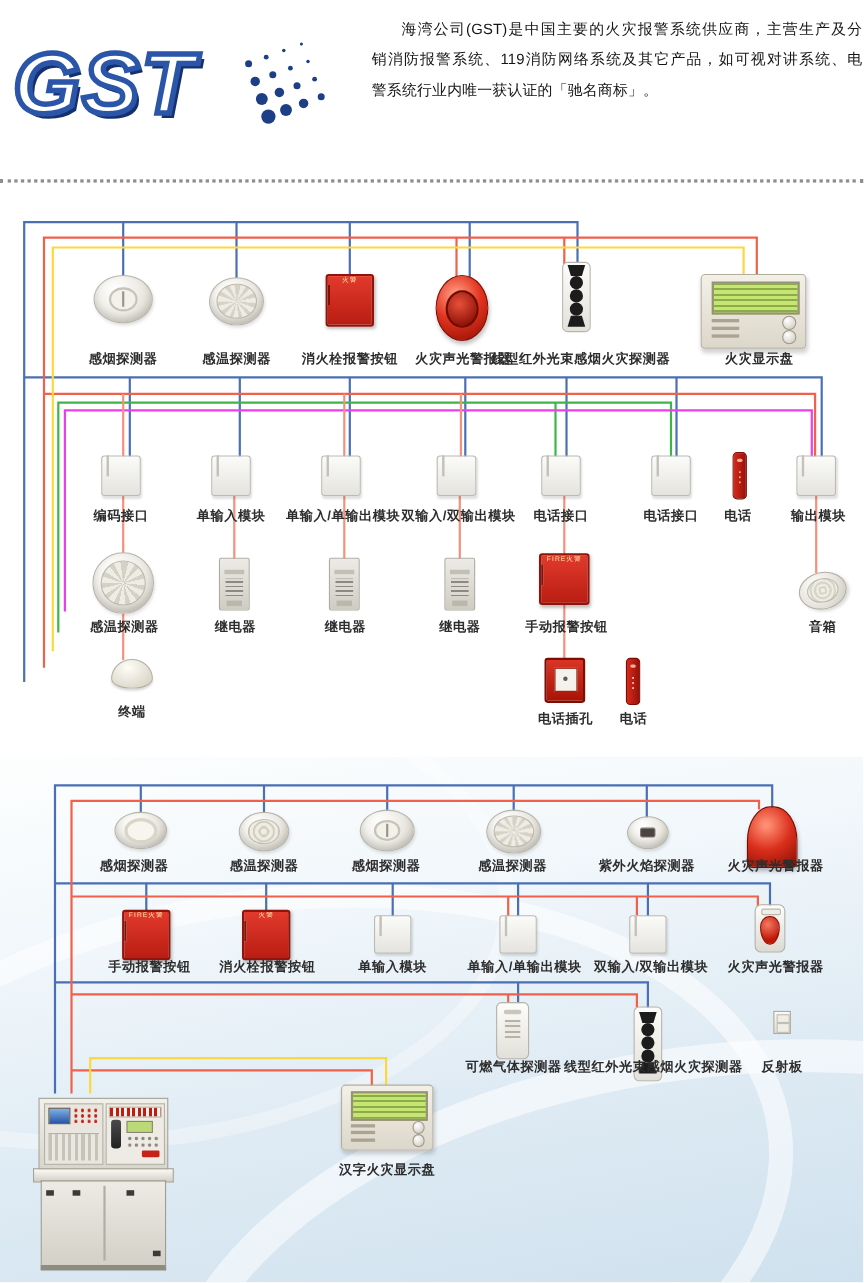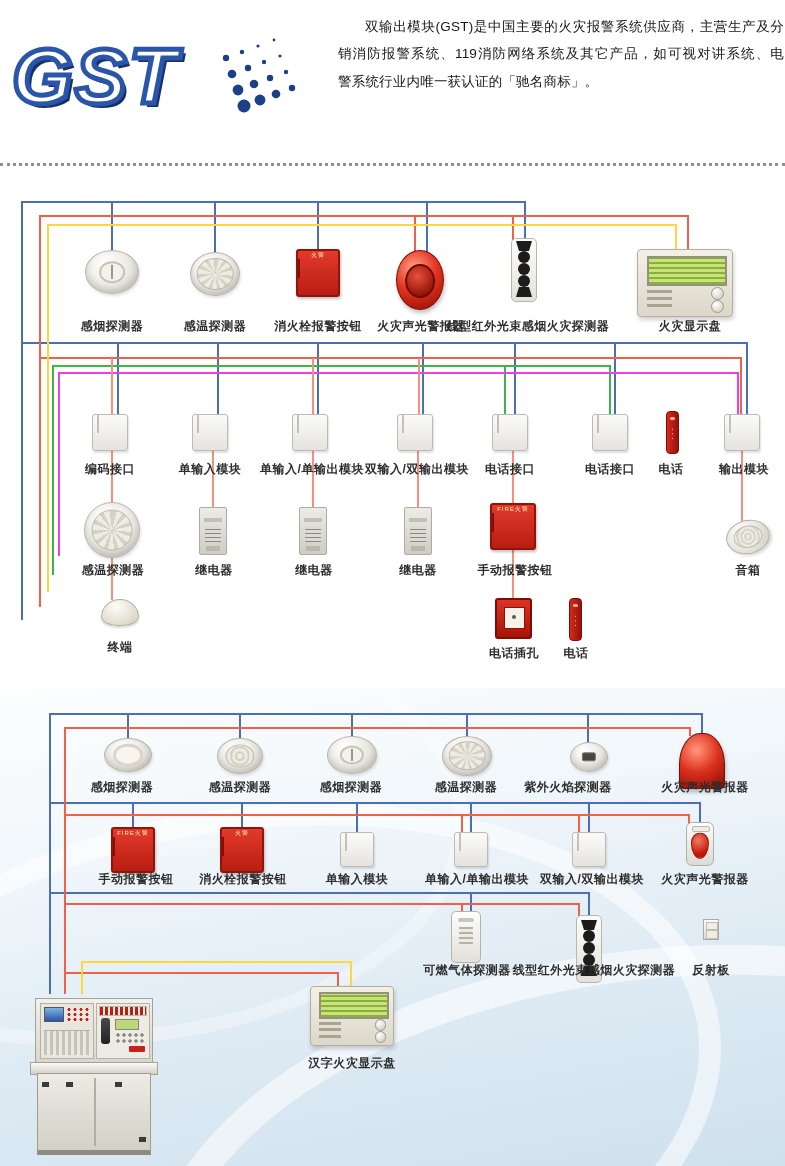--- a/index.html
+++ b/index.html
@@ -162,21 +162,21 @@
           <circle cx="44" cy="28" r="2.2"></circle>
           <circle cx="60" cy="22" r="1.6"></circle>
         <circle cx="6" cy="24" r="3.2"></circle>
           <circle cx="22" cy="18" r="2.2"></circle>
           <circle cx="38" cy="12" r="1.6"></circle>
           <circle cx="54" cy="6" r="1.4"></circle>
       </g>
     </svg>
   </div>
   <div class="intro">
-    <p class="first">双输出模块(GST)是中国主要的火灾报警系统供应商，主营生产及分</p>
+    <p class="first">海湾公司(GST)是中国主要的火灾报警系统供应商，主营生产及分</p>
     <p>销消防报警系统、119消防网络系统及其它产品，如可视对讲系统、电</p>
     <p class="last">警系统行业内唯一获认证的「驰名商标」。</p>
   </div>
   <div class="dotted-rule"></div>
 
   <div class="bg2">
       <i class="s1"></i>
       <i class="s2"></i>
       <i class="s3"></i>
     </div>
@@ -326,21 +326,21 @@
   <div class="dev det d-flat" style="left:104px;top:738px;width:48px;height:34px;"></div>
   <div class="dev det d-ring" style="left:217px;top:738px;width:46px;height:36px;"></div>
   <div class="dev det d-smoke" style="left:327px;top:736px;width:50px;height:38px;"></div>
   <div class="dev det d-heat" style="left:442px;top:736px;width:50px;height:40px;"></div>
   <div class="dev det d-uv" style="left:570px;top:742px;width:38px;height:30px;"></div>
   <div class="dev sndcyl" style="left:679px;top:733px;width:46px;height:56px;"></div>
   <div class="lbl" style="left:122px;top:779px;">感烟探测器</div>
   <div class="lbl" style="left:240px;top:779px;">感温探测器</div>
   <div class="lbl" style="left:351px;top:779px;">感烟探测器</div>
   <div class="lbl" style="left:466px;top:779px;">感温探测器</div>
-  <div class="lbl" style="left:568px;top:779px;">紫外火焰探测器</div>
+  <div class="lbl" style="left:588px;top:779px;">紫外火焰探测器</div>
   <div class="lbl" style="left:705px;top:779px;">火灾声光警报器</div>
 
   <div class="dev btnred" style="left:111px;top:827px;width:44px;height:46px;">
     <span class="mt">FIRE火警</span>
     <span class="win"></span><span class="dots"></span>
   </div>
   <div class="dev btnred" style="left:220px;top:827px;width:44px;height:46px;">
     <span class="mt">火警</span>
     <span class="win"></span><span class="dots"></span>
   </div>

